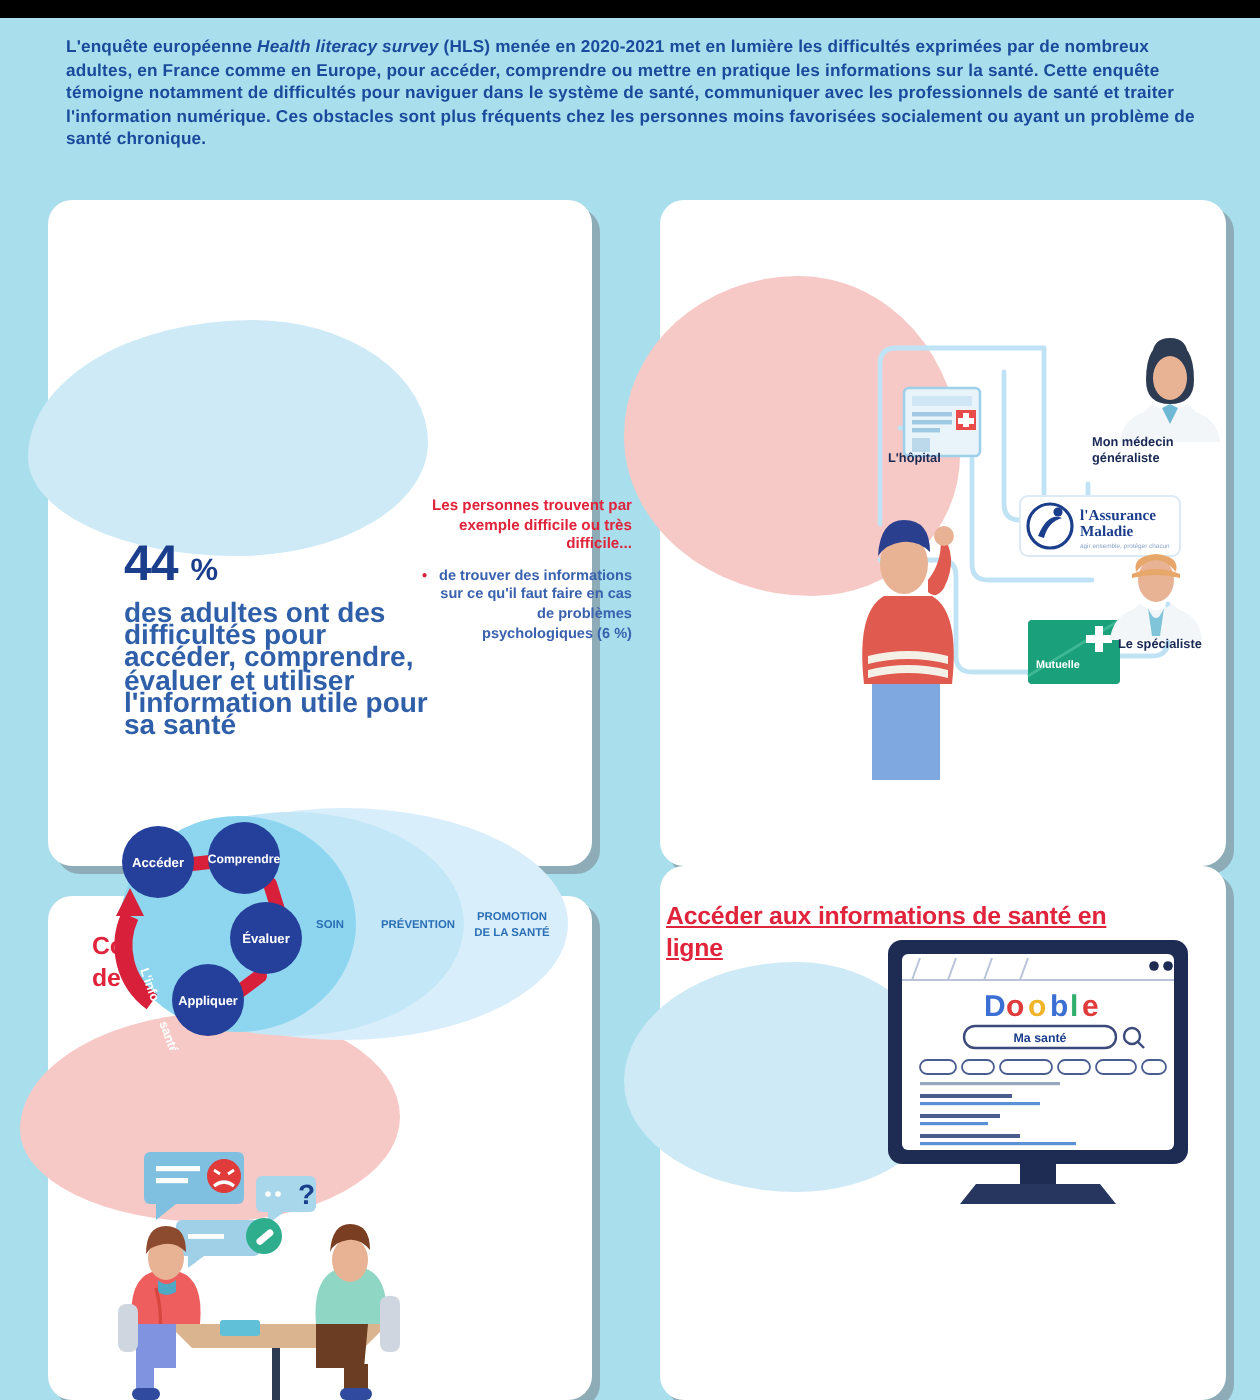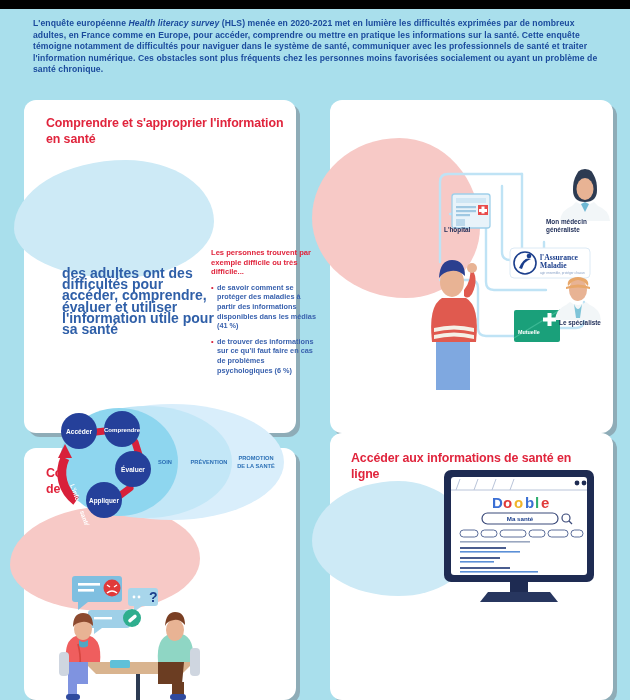--- a/index.html
+++ b/index.html
@@ -31,21 +31,21 @@
   #card3 { left:24px;  top:448px; width:272px; height:252px; }
   #card4 { left:330px; top:433px; width:283px; height:267px; }
 
   .card-title {
     position:absolute; color:#e0243c; font-weight:bold;
     font-size:12.4px; line-height:15.5px; letter-spacing:-0.1px;
   }
   #t1 { left:22px; top:16px; width:240px; }
   #t2 { left:21px; top:17px; width:255px; }
   #t3 { left:22px; top:18px; width:240px; }
-  #t4 { left:21px; top:18px; width:250px; }
+  #t4 { left:3px; top:18px; width:250px;text-decoration:underline; }
 
   
   .blob { position:absolute; z-index:0; }
   .blob-blue  { background:#cdeaf6; }
   .blob-pink  { background:#f7c9c6; }
   #blob1 { left:-10px; top:60px;  width:200px; height:118px;
            border-radius:56% 44% 48% 52% / 58% 52% 48% 42%; }
   #blob2 { left:-18px; top:38px;  width:168px; height:160px;
            border-radius:52% 48% 44% 56% / 50% 56% 44% 50%; }
   #blob3 { left:-14px; top:58px;  width:190px; height:105px;
@@ -71,21 +71,21 @@
     margin-bottom:6px;
   }
   .blist ul { list-style:none; }
   .blist li {
     color:#3a62ae; font-size:7.3px; line-height:9.6px; font-weight:bold;
     margin-bottom:6px; padding-left:6px; position:relative;
   }
   .blist li:before {
     content:"•"; position:absolute; left:0; top:0; color:#d8203a;
   }
-  #list1 { left:187px; top:148px; width:105px; }
+  #list1 { left:187px; top:148px; width:105px;text-align:right; }
 
   
   #cycle { position:absolute; left:10px; top:300px; width:255px; height:125px; z-index:1; }
 
   
   #sysmap { position:absolute; left:96px; top:42px; width:190px; height:255px; z-index:1; }
   .map-label {
     position:absolute; color:#1b2a55; font-size:6.4px; font-weight:bold;
     line-height:7.6px; z-index:3;
   }
@@ -106,30 +106,29 @@
 
   <div class="topbar"></div>
 
   <div class="intro">
     <span>L'enquête européenne </span><i>Health literacy survey</i><span> (HLS) menée en 2020-2021 met en lumière les difficultés exprimées par de nombreux adultes, en France comme en Europe, pour accéder, comprendre ou mettre en pratique les informations sur la santé. Cette enquête témoigne notamment de difficultés pour naviguer dans le système de santé, communiquer avec les professionnels de santé et traiter l'information numérique. Ces obstacles sont plus fréquents chez les personnes moins favorisées socialement ou ayant un problème de santé chronique.</span>
   </div>
 
   <div class="card" id="card1">
     <div class="blob blob-blue" id="blob1"></div>
 
-    <div class="card-title" id="t1">Comprendre et s'approprier l'information en santé</div>
 
     <div class="stat navy" id="stat1">
+      <div class="pct"><span>44</span> <span class="sym">%</span></div>
       <div class="stat-desc">des adultes ont des difficultés pour accéder, comprendre, évaluer et utiliser l'information utile pour sa santé</div>
     </div>
 
     <div class="blist" id="list1">
       <div class="blist-head">Les personnes trouvent par exemple difficile ou très difficile...</div>
       <ul>
-        <li>de savoir comment se protéger des maladies à partir des informations disponibles dans les médias (41 %)</li>
         <li>de trouver des informations sur ce qu'il faut faire en cas de problèmes psychologiques (6 %)</li>
       </ul>
     </div>
 
     <svg id="cycle" viewBox="0 0 255 125">
       <ellipse cx="138" cy="62" rx="112" ry="58" fill="#d9eefb"></ellipse>
       <ellipse cx="112" cy="62" rx="86" ry="56" fill="#c3e7f7"></ellipse>
       <ellipse cx="85" cy="62" rx="59" ry="54" fill="#8ed6ef"></ellipse>
 
       <path d="M62 32 L80 30" stroke="#d8203a" stroke-width="7" fill="none" stroke-linecap="round"></path>

